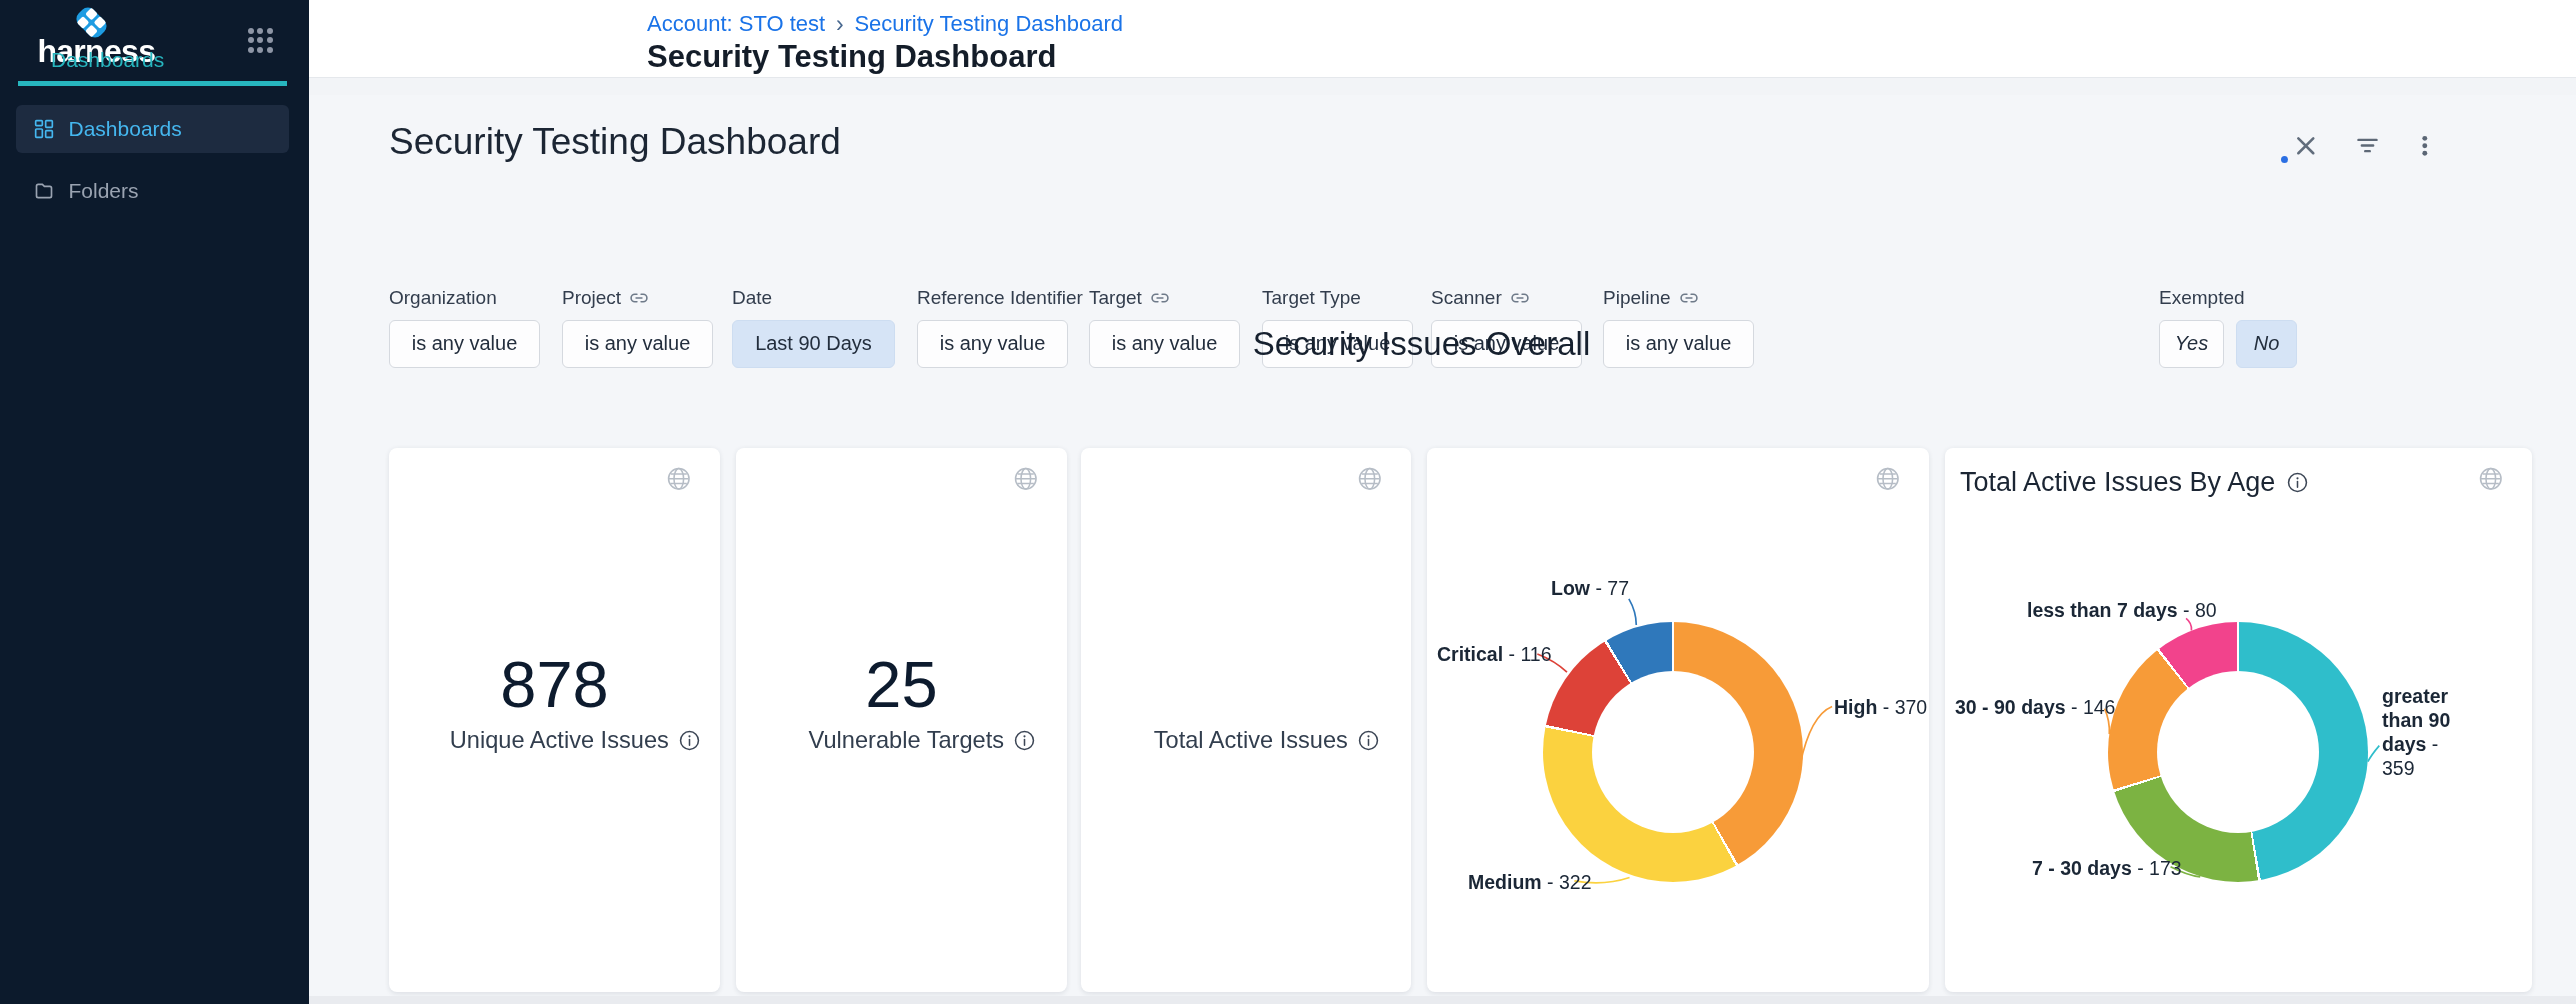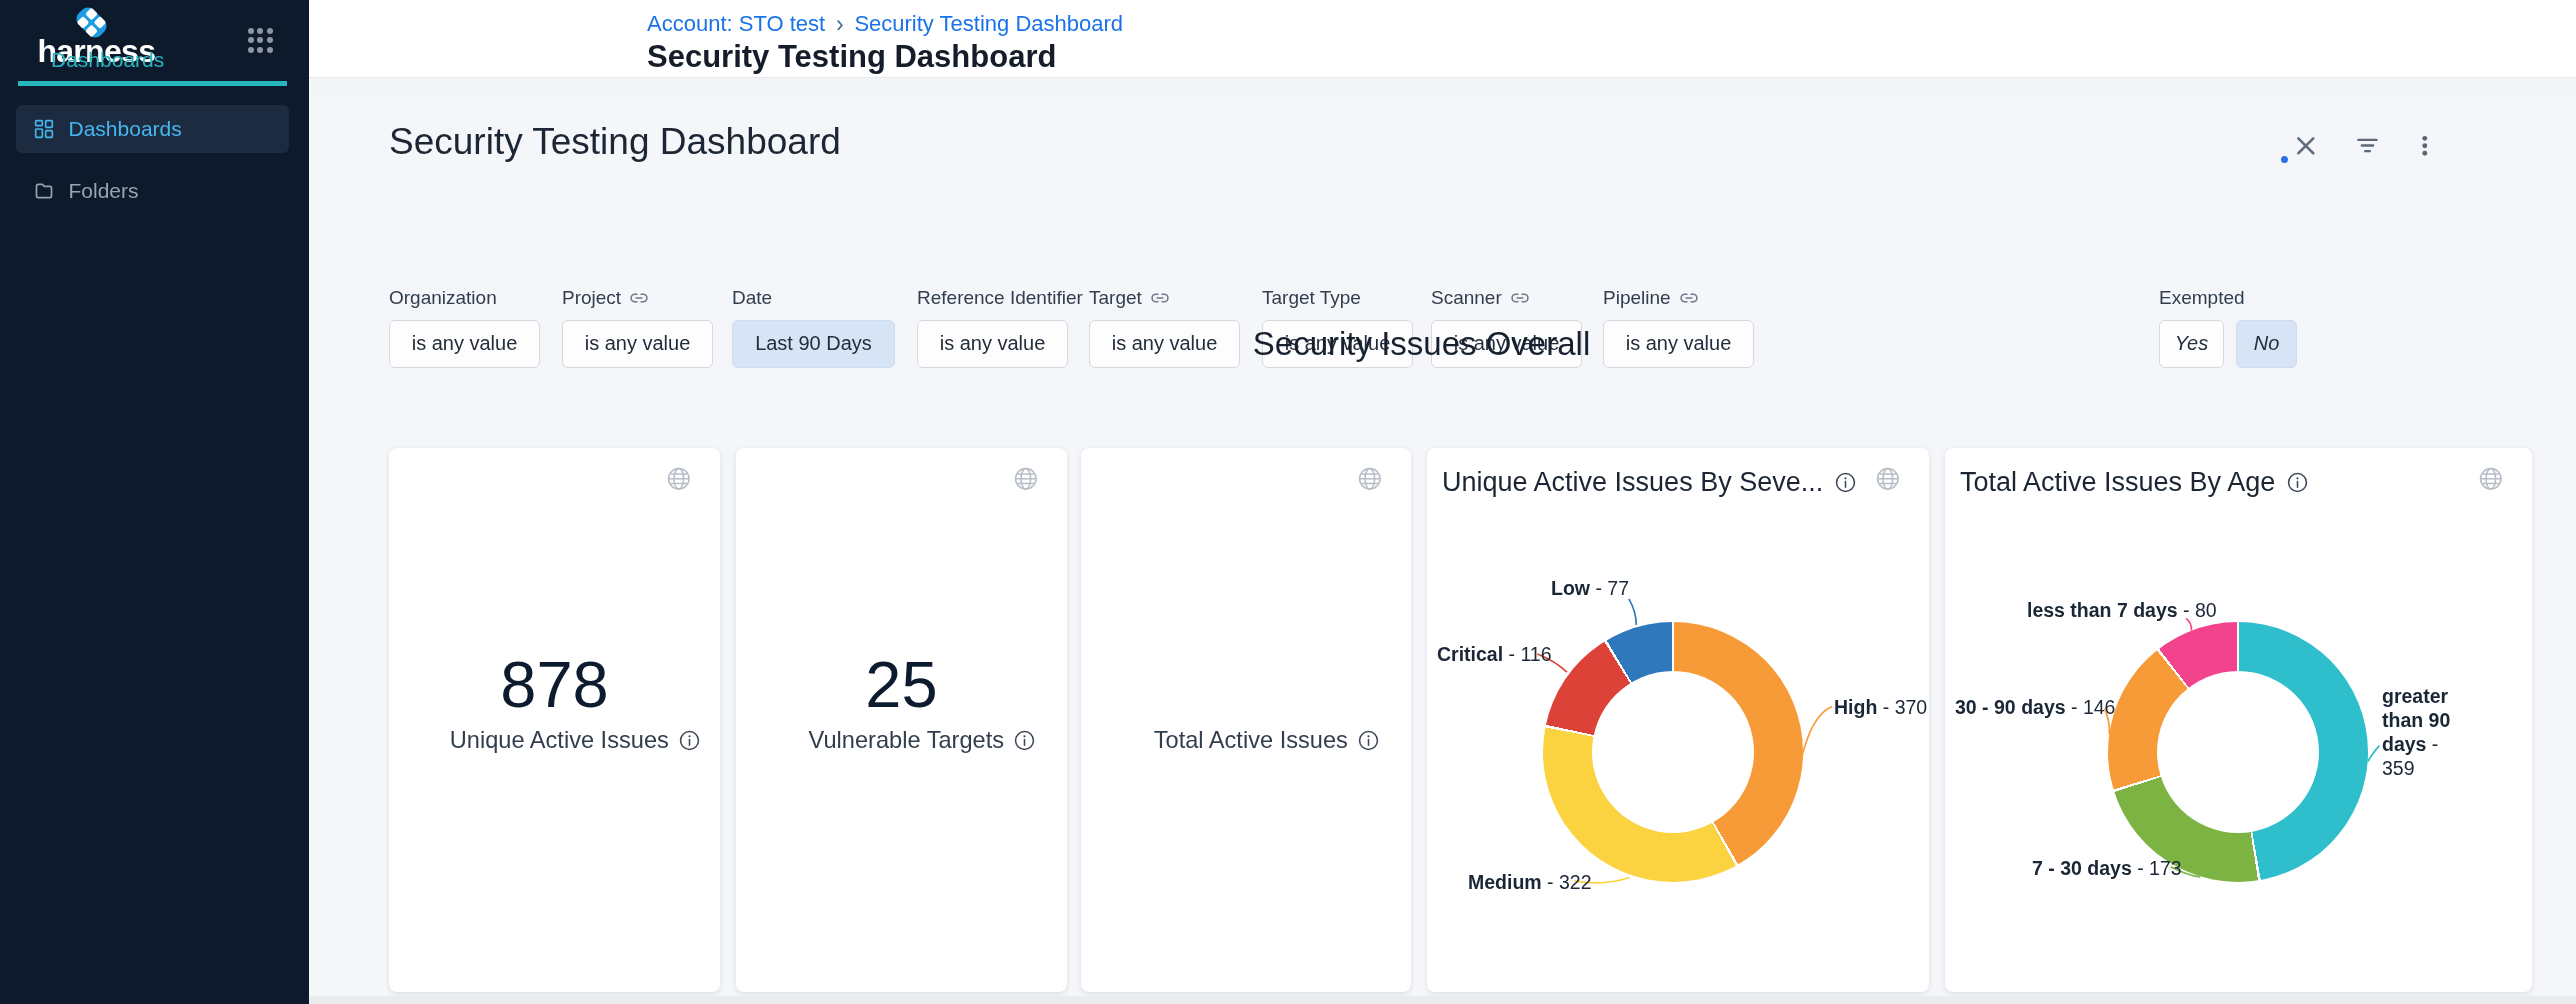--- a/index.html
+++ b/index.html
@@ -277,28 +277,20 @@
     <span>Total Active Issues</span>
     <svg class="ic" width="23" height="23" viewBox="0 0 36 36" fill="none" stroke="#3c4655" stroke-width="2.4">
         <circle cx="18" cy="18" r="14"></circle>
         <path d="M18 16.5 V25.5" stroke-linecap="round"></path>
         <circle cx="18" cy="11.5" r="1.7" fill="#3c4655" stroke="none"></circle>
       </svg>
   </div>
 </section>
 
 <section class="card" style="left:1427px; width:502px;">
-  <div class="chart-title">
-    <span>Unique Active Issues By Seve...</span>
-    <svg class="ic" width="23" height="23" viewBox="0 0 36 36" fill="none" stroke="#3c4655" stroke-width="2.4">
-        <circle cx="18" cy="18" r="14"></circle>
-        <path d="M18 16.5 V25.5" stroke-linecap="round"></path>
-        <circle cx="18" cy="11.5" r="1.7" fill="#3c4655" stroke="none"></circle>
-      </svg>
-  </div>
   <div class="globe">
     <svg class="ic" width="25.6" height="25.6" viewBox="0 0 40 40" fill="none" stroke="#b6bdc6" stroke-width="2.4">
         <circle cx="20" cy="20" r="16"></circle>
         <ellipse cx="20" cy="20" rx="7.5" ry="16"></ellipse>
         <path d="M4.5 20 H35.5 M7.5 12.5 H32.5 M7.5 27.5 H32.5"></path>
       </svg>
   </div>
 
   <div class="donut" style="left: 116px; top: 174px; background: conic-gradient(rgb(255, 255, 255) 0deg, rgb(255, 255, 255) 0.6deg, rgb(247, 155, 56) 0.6deg, rgb(247, 155, 56) 149.908deg, rgb(255, 255, 255) 149.908deg, rgb(255, 255, 255) 150.508deg, rgb(255, 255, 255) 150.508deg, rgb(255, 255, 255) 151.108deg, rgb(251, 210, 63) 151.108deg, rgb(251, 210, 63) 280.892deg, rgb(255, 255, 255) 280.892deg, rgb(255, 255, 255) 281.492deg, rgb(255, 255, 255) 281.492deg, rgb(255, 255, 255) 282.092deg, rgb(221, 66, 56) 282.092deg, rgb(221, 66, 56) 328.078deg, rgb(255, 255, 255) 328.078deg, rgb(255, 255, 255) 328.678deg, rgb(255, 255, 255) 328.678deg, rgb(255, 255, 255) 329.278deg, rgb(47, 120, 187) 329.278deg, rgb(47, 120, 187) 359.4deg, rgb(255, 255, 255) 359.4deg, rgb(255, 255, 255) 360deg);"></div>
 

